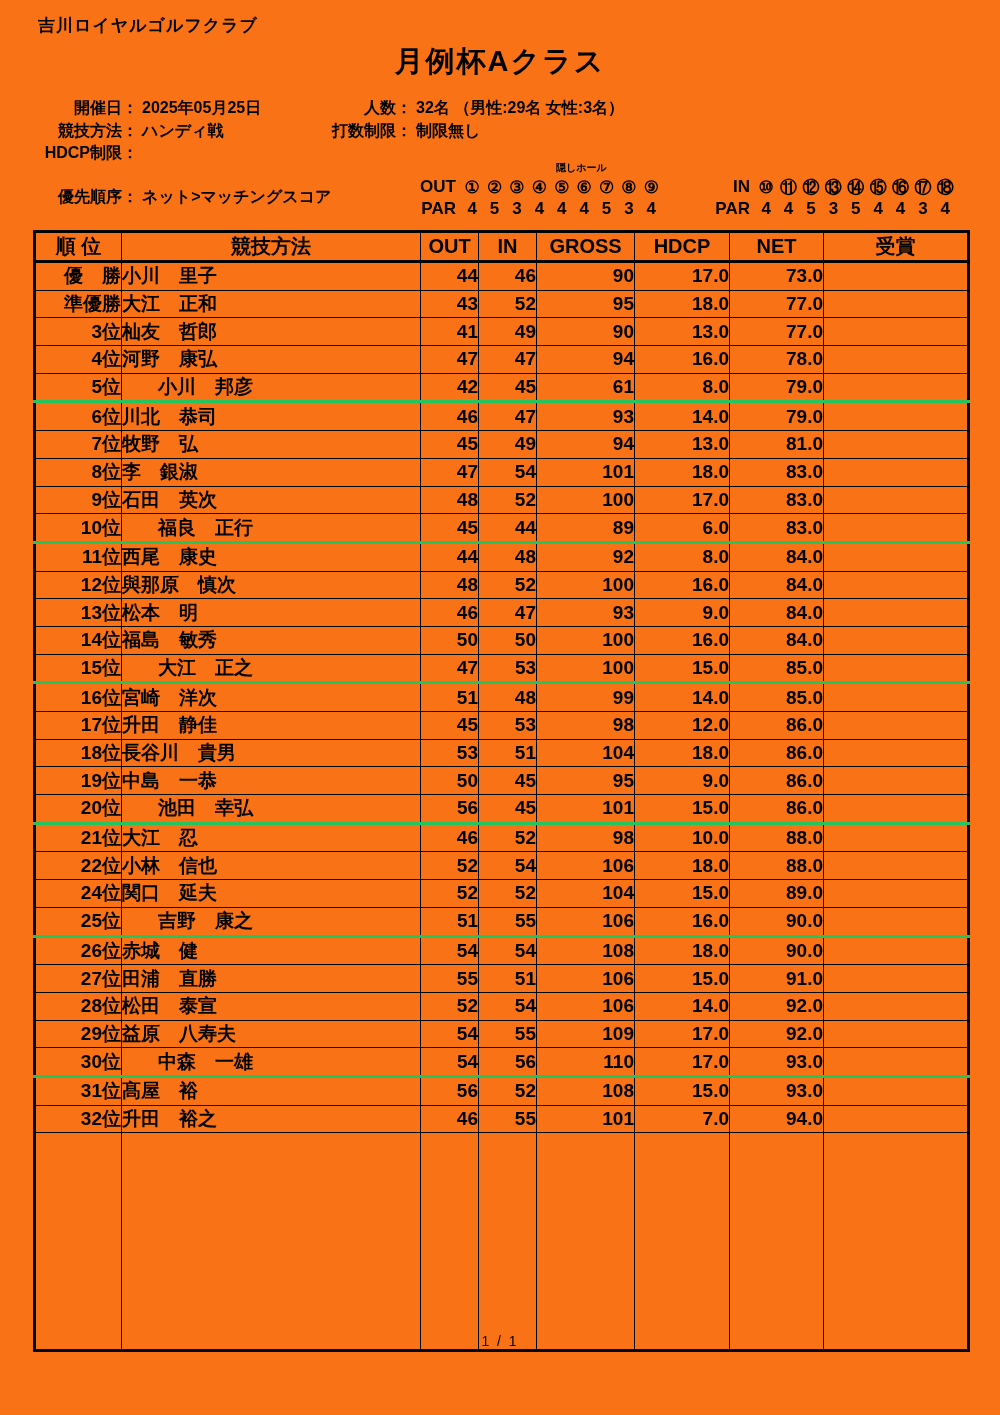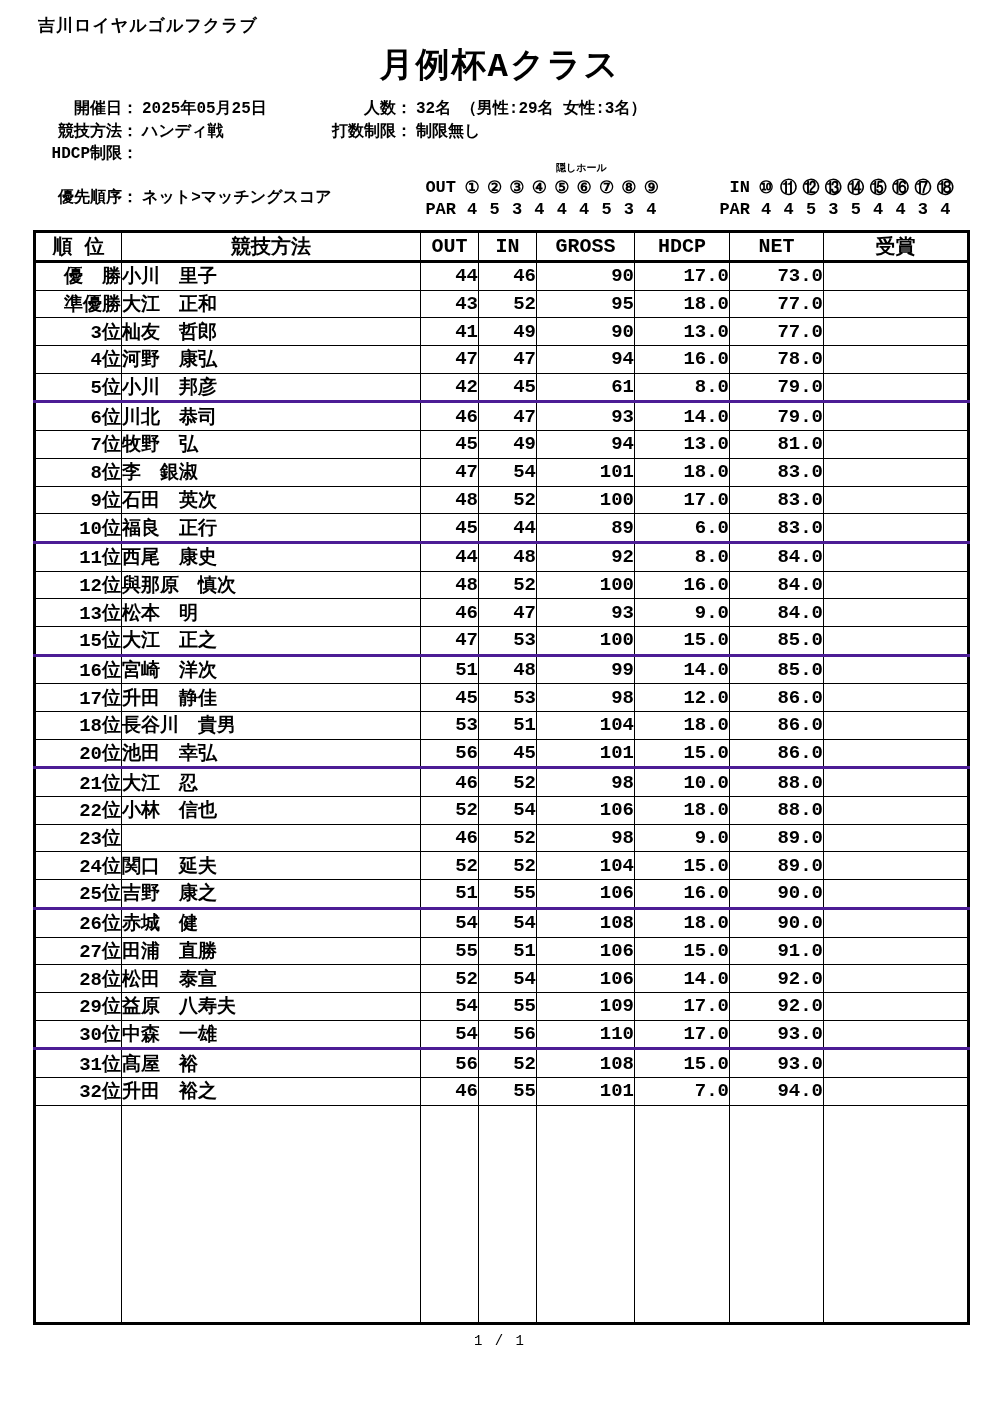--- a/index.html
+++ b/index.html
@@ -1,32 +1,32 @@
 <!DOCTYPE html>
 <html><head>
 <meta charset="utf-8">
 <style>
   html,body{margin:0;padding:0;background:#e9e9e9;}
   .page{
     position:relative;
     width:1000px;height:1415px;
     margin:0 auto;
-    background:#ffffff;
+    background:#f97316;
     color:#000;
-    font-family:Liberation Mono, monospace;
+    font-family:Liberation Sans, sans-serif;
     font-weight:bold;
     overflow:hidden;
   }
   .club-name{
     position:absolute;left:38px;top:14px;
     font-size:17px;letter-spacing:1px;
   }
   .doc-title{
     position:absolute;left:0;top:42px;width:1000px;
-    text-align:center;font-size:34px;letter-spacing:2px;
+    text-align:center;font-size:29px;letter-spacing:2px;
   }
   .meta-line{position:absolute;font-size:16px;white-space:pre;}
   .meta-label{display:inline-block;text-align:right;vertical-align:top;}
   .lbl-l{width:100px;}
   .lbl-r{width:82px;}
   .meta-value{padding-left:4px;}
   .hidden-title{position:absolute;left:556px;top:161px;font-size:10px;}
   .hole-block{position:absolute;top:176px;font-size:17px;}
   .hole-block.out-block{left:406px;}
   .hole-block.in-block{left:700px;}
@@ -42,21 +42,21 @@
     border:1px solid #000;
     overflow:hidden;white-space:pre;
   }
   .results-table thead th{
     height:25px;font-size:20px;font-weight:bold;
     text-align:center;border-bottom:3px solid #000;padding:0;
   }
   .results-table tbody td{
     height:26.7px;font-size:19px;padding:0;vertical-align:middle;
   }
-  .results-table tbody tr.group-end td{border-bottom:3px solid #4c1d95;}
+  .results-table tbody tr.group-end td{border-bottom:3px solid #22c55e;padding-left:36px;}
   .results-table tbody tr.filler-row td{height:216px;}
   td.c-rank{text-align:right;padding-right:2px;}
   td.c-name{text-align:left;padding-left:3px;}
   td.c-num{text-align:right;padding-right:5px;}
   td.c-award{text-align:left;}
   .page-footer{
     position:absolute;left:0;top:1333px;width:1000px;
     text-align:center;font-size:14px;font-weight:normal;letter-spacing:2px;
   }
 </style>
@@ -282,20 +282,30 @@
         <tr>
           <td class="c-rank">13位</td>
           <td class="c-name">松本　明</td>
           <td class="c-num">46</td>
           <td class="c-num">47</td>
           <td class="c-num">93</td>
           <td class="c-num">9.0</td>
           <td class="c-num">84.0</td>
           <td class="c-award"></td>
         </tr>
+        <tr>
+          <td class="c-rank">14位</td>
+          <td class="c-name">福島　敏秀</td>
+          <td class="c-num">50</td>
+          <td class="c-num">50</td>
+          <td class="c-num">100</td>
+          <td class="c-num">16.0</td>
+          <td class="c-num">84.0</td>
+          <td class="c-award"></td>
+        </tr>
         <tr class="group-end">
           <td class="c-rank">15位</td>
           <td class="c-name">大江　正之</td>
           <td class="c-num">47</td>
           <td class="c-num">53</td>
           <td class="c-num">100</td>
           <td class="c-num">15.0</td>
           <td class="c-num">85.0</td>
           <td class="c-award"></td>
         </tr>
@@ -322,20 +332,30 @@
         <tr>
           <td class="c-rank">18位</td>
           <td class="c-name">長谷川　貴男</td>
           <td class="c-num">53</td>
           <td class="c-num">51</td>
           <td class="c-num">104</td>
           <td class="c-num">18.0</td>
           <td class="c-num">86.0</td>
           <td class="c-award"></td>
         </tr>
+        <tr>
+          <td class="c-rank">19位</td>
+          <td class="c-name">中島　一恭</td>
+          <td class="c-num">50</td>
+          <td class="c-num">45</td>
+          <td class="c-num">95</td>
+          <td class="c-num">9.0</td>
+          <td class="c-num">86.0</td>
+          <td class="c-award"></td>
+        </tr>
         <tr class="group-end">
           <td class="c-rank">20位</td>
           <td class="c-name">池田　幸弘</td>
           <td class="c-num">56</td>
           <td class="c-num">45</td>
           <td class="c-num">101</td>
           <td class="c-num">15.0</td>
           <td class="c-num">86.0</td>
           <td class="c-award"></td>
         </tr>
@@ -350,30 +370,20 @@
           <td class="c-award"></td>
         </tr>
         <tr>
           <td class="c-rank">22位</td>
           <td class="c-name">小林　信也</td>
           <td class="c-num">52</td>
           <td class="c-num">54</td>
           <td class="c-num">106</td>
           <td class="c-num">18.0</td>
           <td class="c-num">88.0</td>
-          <td class="c-award"></td>
-        </tr>
-        <tr>
-          <td class="c-rank">23位</td>
-          <td class="c-name"></td>
-          <td class="c-num">46</td>
-          <td class="c-num">52</td>
-          <td class="c-num">98</td>
-          <td class="c-num">9.0</td>
-          <td class="c-num">89.0</td>
           <td class="c-award"></td>
         </tr>
         <tr>
           <td class="c-rank">24位</td>
           <td class="c-name">関口　延夫</td>
           <td class="c-num">52</td>
           <td class="c-num">52</td>
           <td class="c-num">104</td>
           <td class="c-num">15.0</td>
           <td class="c-num">89.0</td>

